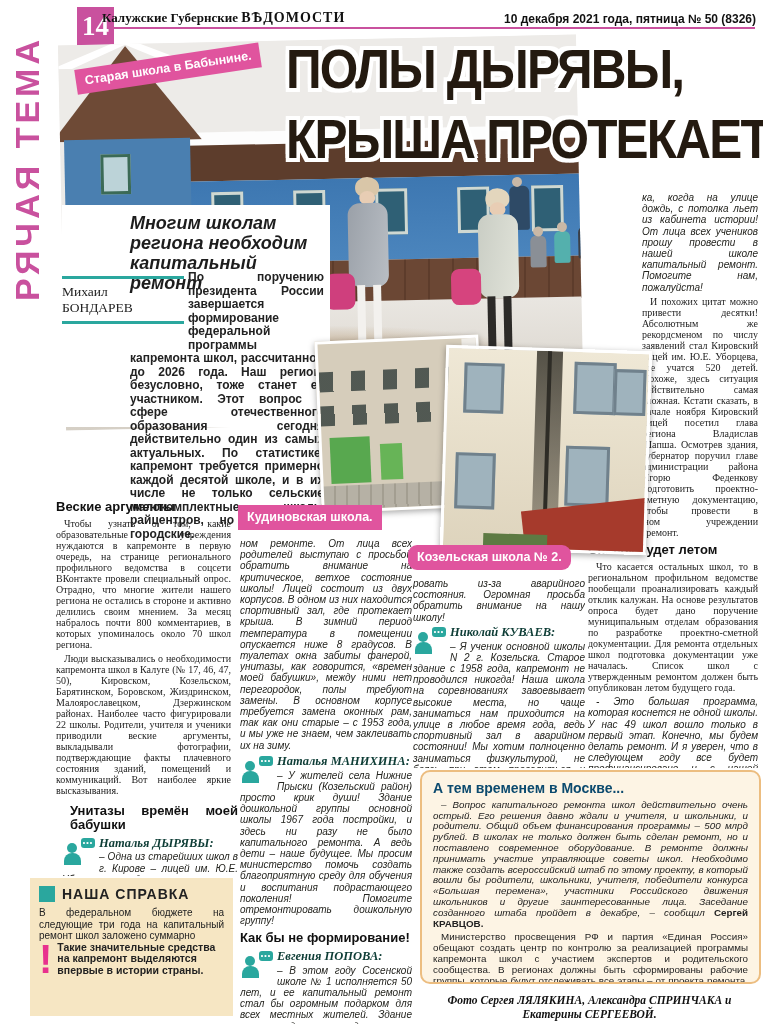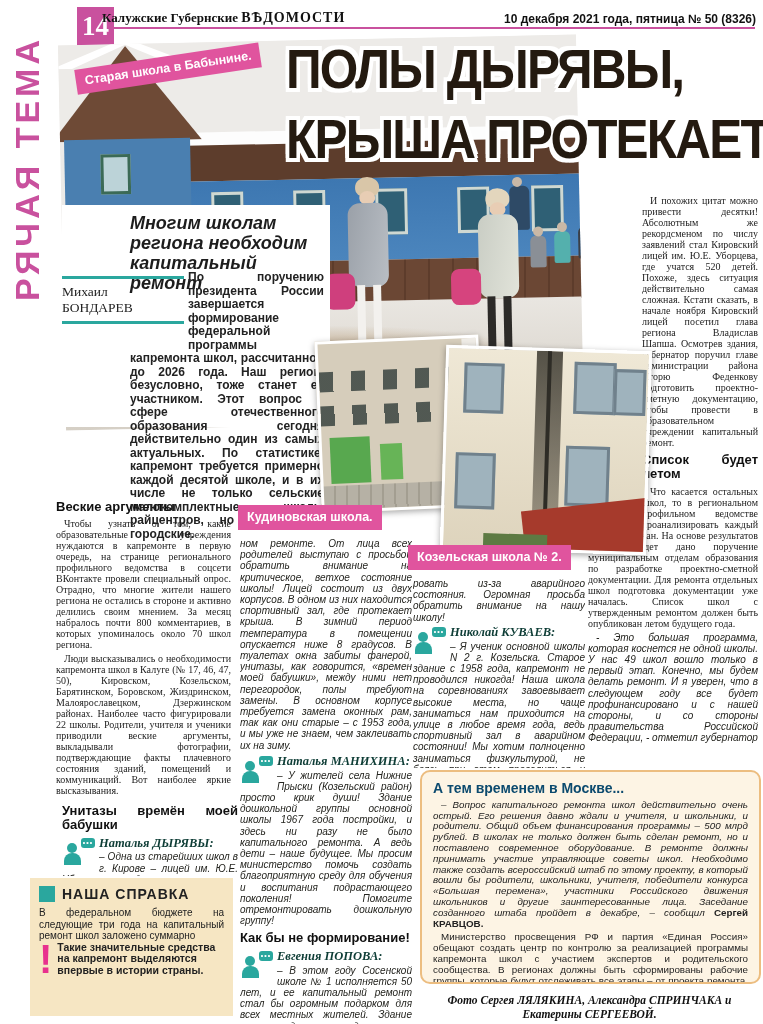--- a/index.html
+++ b/index.html
@@ -221,21 +221,21 @@
     <div class="koz-win" style="left:126px;top:10px;width:36px;height:46px;"></div>
     <div class="koz-win" style="left:10px;top:104px;width:34px;height:50px;"></div>
     <div class="koz-win" style="left:120px;top:94px;width:38px;height:54px;"></div>
     <div class="koz-win" style="left:166px;top:16px;width:26px;height:40px;"></div>
     <div class="koz-roof"></div>
     <div class="koz-grass"></div>
   </div>
 
   <div class="photo-cap ribbon">Старая школа в Бабынине.</div>
   <div class="photo-cap" style="left:238px;top:505px;">Кудиновская школа.</div>
-  <div class="photo-cap" style="left:408px;top:545px;">Козельская школа № 2.</div>
+  <div class="photo-cap" style="left:408px;top:545px;border-radius:9px;">Козельская школа № 2.</div>
 
   <div class="h-line h1a">ПОЛЫ ДЫРЯВЫ,</div>
   <div class="h-line h1b">КРЫША ПРОТЕКАЕТ</div>
 
   <div class="intro-panel"></div>
   <div class="lead">Многим школам региона необходим капитальный ремонт</div>
   <div class="author">
     <div>Михаил</div>
     <div>БОНДАРЕВ</div>
   </div>
@@ -243,21 +243,21 @@
     <span class="intro-spacer"></span>
     <span>По поручению президента России завершается формирование федеральной программы капремонта школ, рассчитанной до 2026 года. Наш регион, безусловно, тоже станет ее участником. Этот вопрос в сфере отечественного образования сегодня действительно один из самых актуальных. По статистике, капремонт требуется примерно каждой десятой школе, и в их числе не только сельские малокомплектные школы райцентров, но и крупные городские.</span>
   </div>
 
   <div class="colblock col1-args">
     <div class="sec-head" style="margin-top:0;">Веские аргументы</div>
     <p>Чтобы узнать о том, какие образовательные учреждения нуждаются в капремонте в первую очередь, на странице регионального профильного ведомства в соцсети ВКонтакте провели специальный опрос. Отрадно, что многие жители нашего региона не остались в стороне и активно делились своим мнением. За месяц набралось почти 800 комментариев, в которых упоминалось около 70 школ региона.</p>
     <p>Люди высказывались о необходимости капремонта школ в Калуге (№ 17, 46, 47, 50), Кировском, Козельском, Барятинском, Боровском, Жиздринском, Малоярославецком, Дзержинском районах. Наиболее часто фигурировали 22 школы. Родители, учителя и ученики приводили веские аргументы, выкладывали фотографии, подтверждающие факты плачевного состояния зданий, помещений и коммуникаций. Вот наиболее яркие высказывания.</p>
   </div>
   <div class="colblock col1-quote">
-    <div class="sec-head" style="margin-top:0;">Унитазы времён моей бабушки</div>
+    <div class="sec-head" style="margin-top:0;margin-left:8px;">Унитазы времён моей бабушки</div>
     <span class="q-icon">
       <span class="qi-bubble">•••</span>
       <span class="qi-head"></span>
       <span class="qi-body"></span>
     </span>
     <span class="q-name">Наталья ДЫРЯВЫ:</span>
     <span class="q-text">– Одна из старейших школ в г. Кирове – лицей им. Ю.Е. Уборцева – нуждается в капиталь-</span>
   </div>
 
   <div class="colblock col2">
@@ -291,20 +291,21 @@
         <span class="qi-head"></span>
         <span class="qi-body"></span>
       </span>
       <span class="q-name">Николай КУВАЕВ:</span>
       <span class="q-text">– Я ученик основной школы N 2 г. Козельска. Старое здание с 1958 года, капремонт не проводился никогда! Наша школа на соревнованиях завоевывает высокие места, но чаще заниматься нам приходится на улице в любое время года, ведь спортивный зал в аварийном состоянии! Мы хотим полноценно заниматься физкультурой, не боясь при этом провалиться и оказаться в раздевалке на первом этаже. А в нашем кабинете английского язы-</span>
     </div>
   </div>
 
   <div class="colblock col4">
     <span class="wrap-spacer"></span>
+    <span class="q-text">ка, когда на улице дождь, с потолка льет из кабинета истории! От лица всех учеников прошу провести в нашей школе капитальный ремонт. Помогите нам, пожалуйста!</span>
     <p style="margin-top:3px;">И похожих цитат можно привести десятки! Абсолютным же рекордсменом по числу заявлений стал Кировский лицей им. Ю.Е. Уборцева, где учатся 520 детей. Похоже, здесь ситуация действительно самая сложная. Кстати сказать, в начале ноября Кировский лицей посетил глава региона Владислав Шапша. Осмотрев здания, губернатор поручил главе администрации района Игорю Феденкову подготовить проектно-сметную документацию, чтобы провести в образовательном учреждении капитальный ремонт.</p>
     <div class="sec-head">Список будет летом</div>
     <p>Что касается остальных школ, то в региональном профильном ведомстве пообещали проанализировать каждый отклик калужан. На основе результатов опроса будет дано поручение муниципальным отделам образования по разработке проектно-сметной документации. Для ремонта отдельных школ подготовка документации уже началась. Список школ с утвержденным ремонтом должен быть опубликован летом будущего года.</p>
     <p><span class="q-text">- Это большая программа, которая коснется не одной школы. У нас 49 школ вошло только в первый этап. Конечно, мы будем делать ремонт. И я уверен, что в следующем году все будет профинансировано и с нашей стороны, и со стороны правительства Российской Федерации, - отметил губернатор </span></p>
     
   </div>
 
   <div class="infobox">
     <div class="ib-titlerow">
       <span class="ib-sq"></span>

